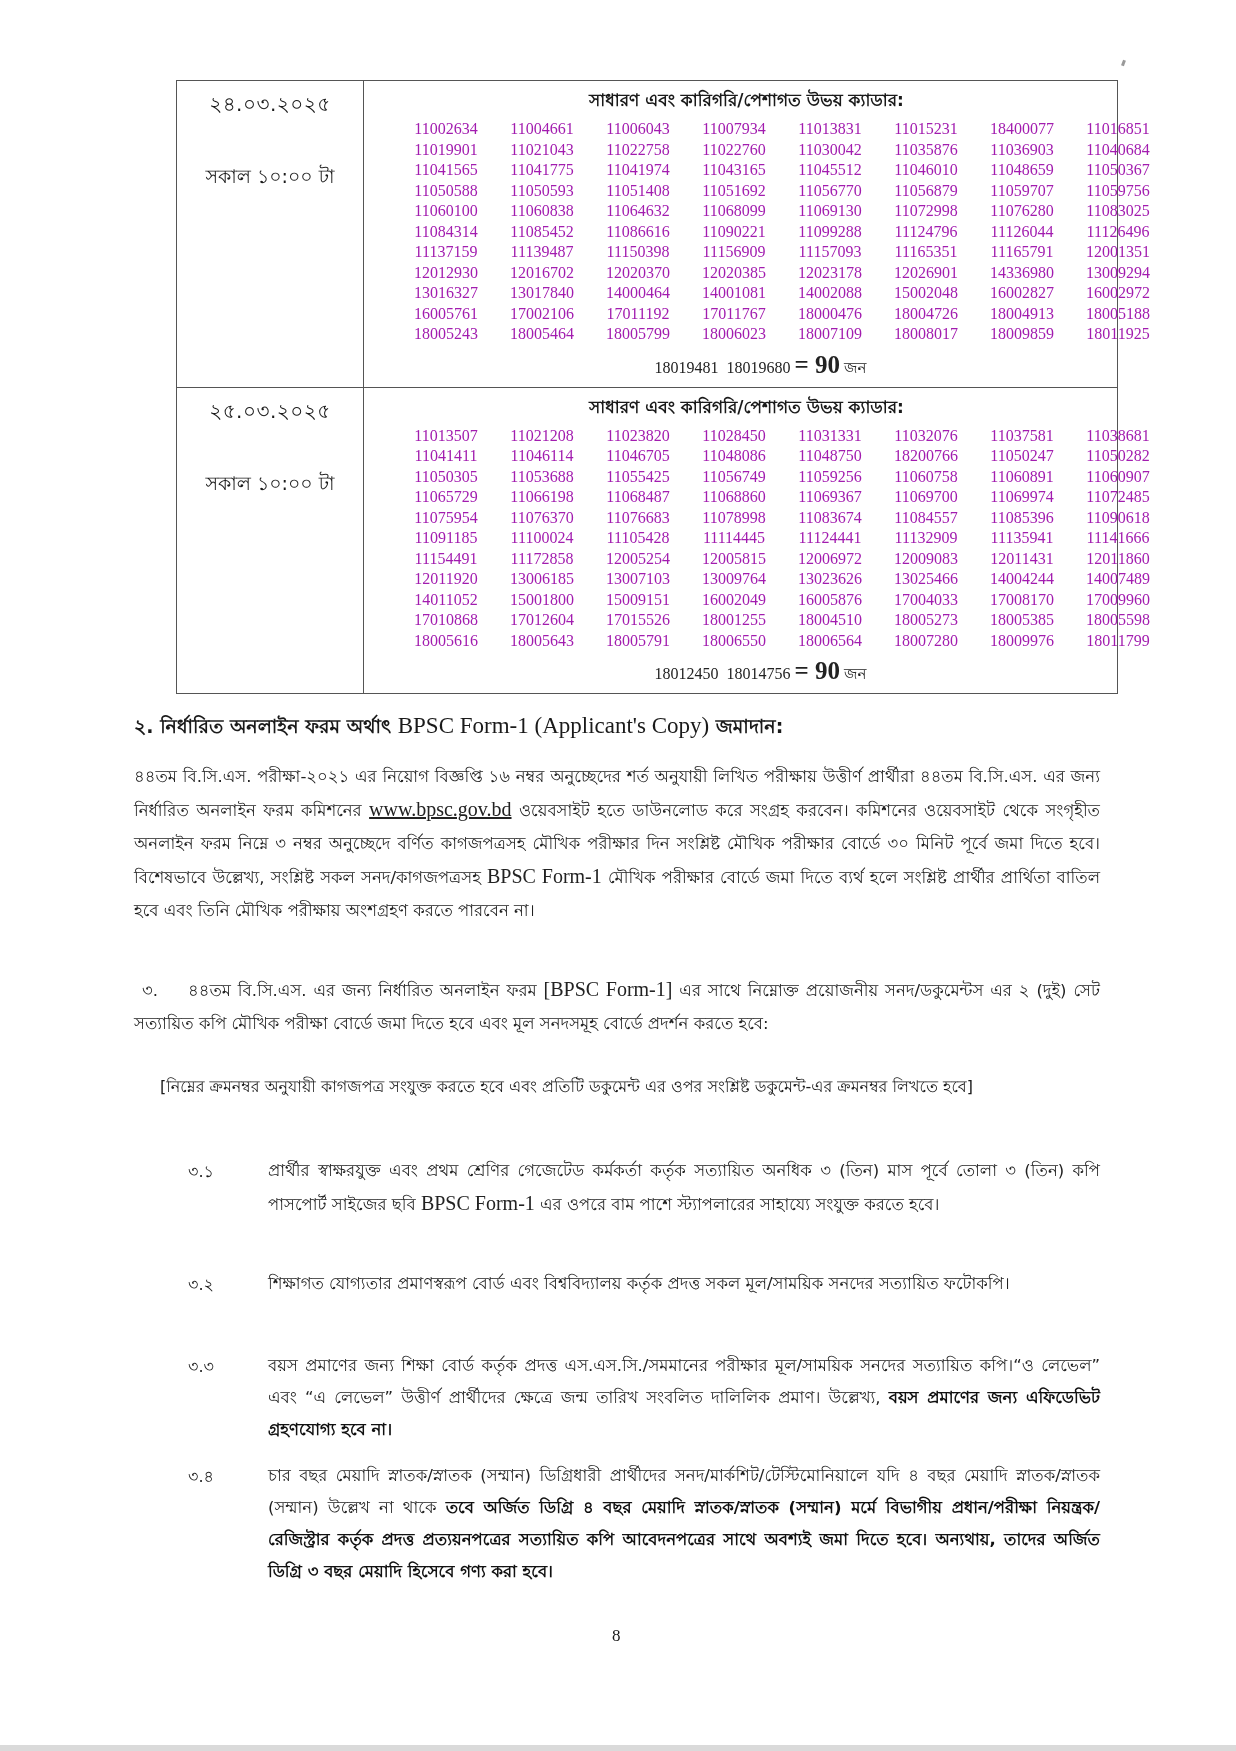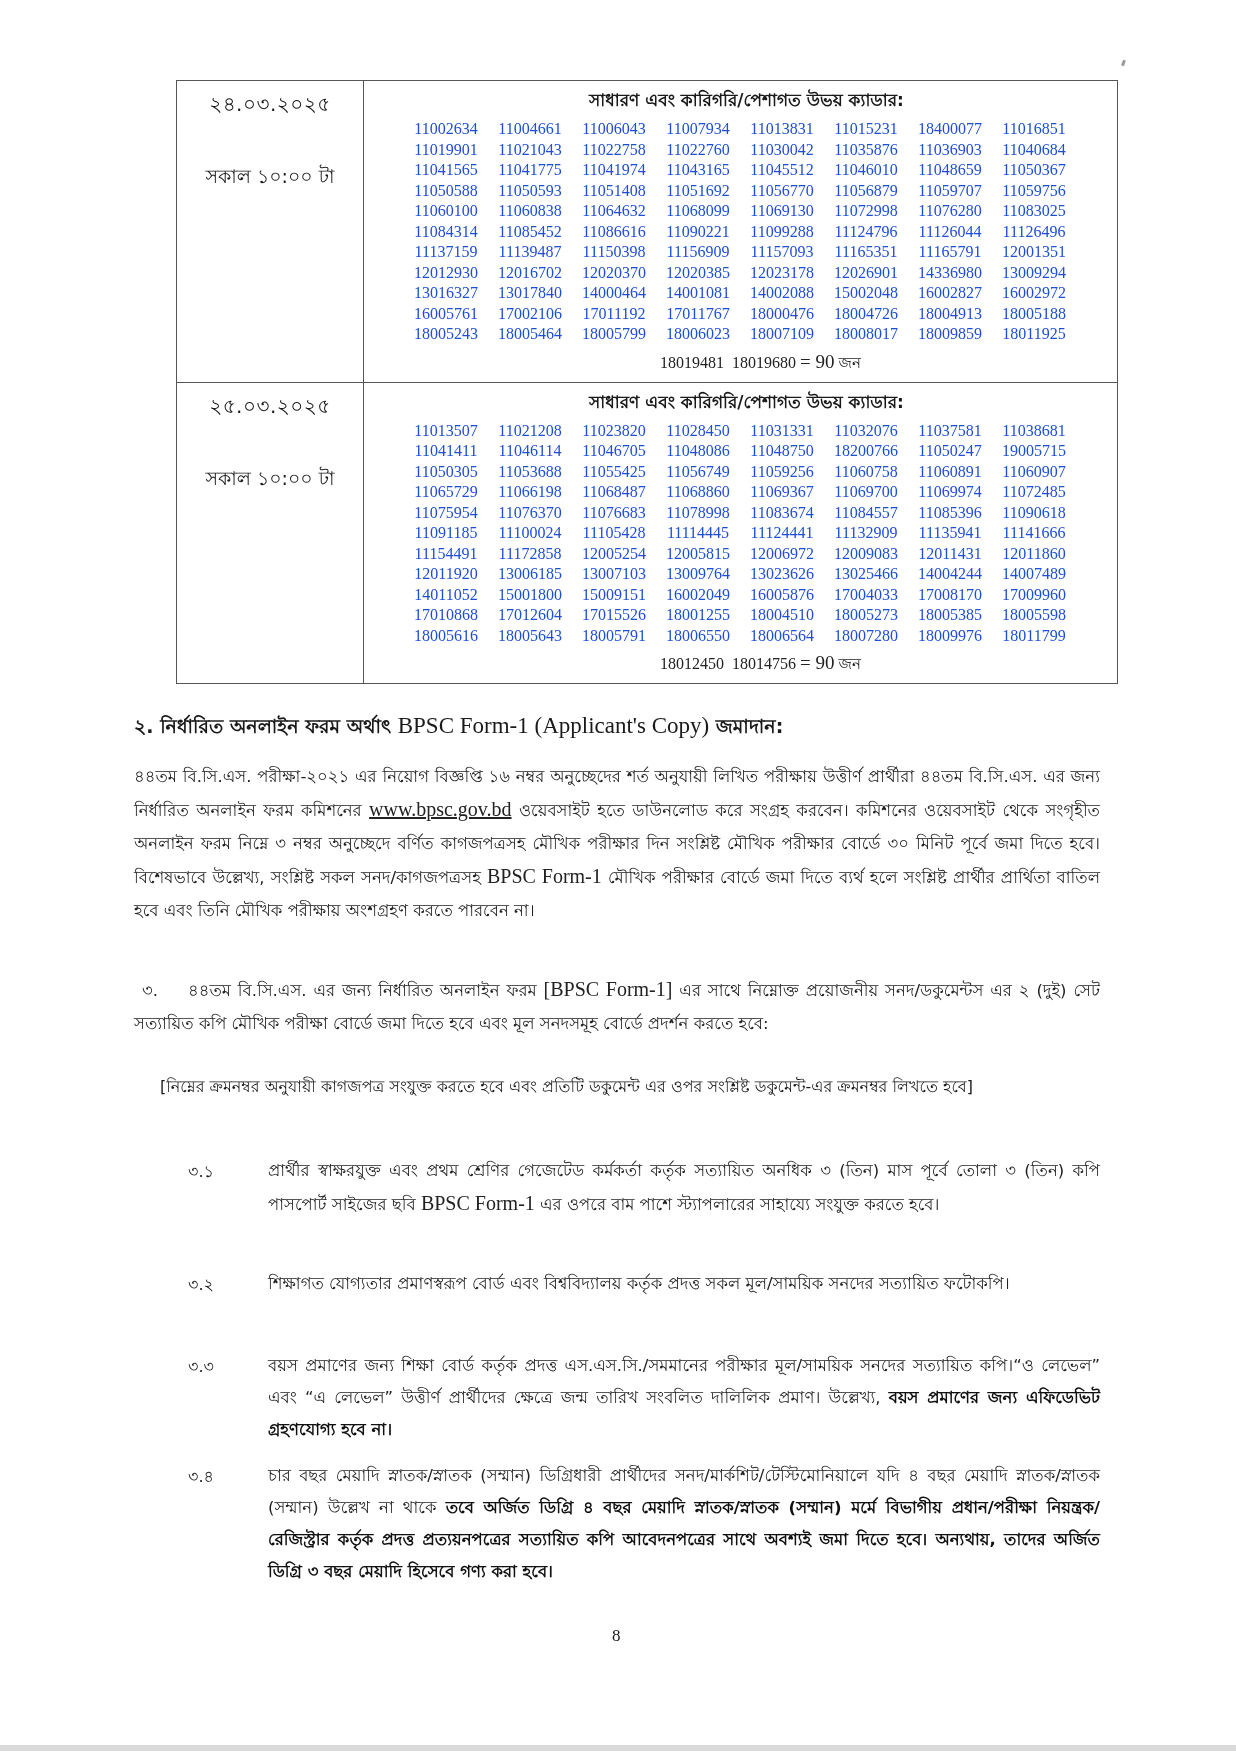--- a/index.html
+++ b/index.html
@@ -14,27 +14,27 @@
   table.schedule {
     position: absolute; left: 176px; top: 80px; width: 942px;
     border-collapse: collapse; table-layout: fixed;
   }
   table.schedule td { border: 1.5px solid #555; vertical-align: top; padding: 0; text-align: center; }
   td.date-cell { width: 186px; text-align: center; }
   .date-text { font-family: "DejaVu Sans", sans-serif; font-size: 20px; margin-top: 8px; display: block; letter-spacing: 0.5px; }
   .time-text { font-family: "DejaVu Sans", sans-serif; font-size: 19px; margin-top: 40px; display: block; }
   .cadre-head { font-family: "DejaVu Sans", sans-serif; font-weight: bold; font-size: 17px; padding: 6px 0 4px 12px; }
   .roll-grid {
-    display: grid; grid-template-columns: repeat(8, 84px); column-gap: 0;
+    display: grid; grid-template-columns: repeat(8, 84px); column-gap: 12px;
     padding-left: 40px; font-family: "Liberation Serif", serif; font-size: 16px;
-    line-height: 20.5px; color: #1d4ed8;
+    line-height: 20.5px; color: #a21caf;
   }
   .roll-grid span { white-space: nowrap; }
   .roll-last { padding: 6px 0 6px 40px; font-family: "Liberation Serif", serif; font-size: 16px; color: #222; }
-  .roll-last .eq { font-size: 19px; }
+  .roll-last .eq { font-size: 25px; font-weight: bold; }
   .roll-last .unit { font-family: "DejaVu Sans", sans-serif; font-size: 15px; }
 
   .section-heading {
     position: absolute; left: 134px; top: 712px; font-size: 19px; font-weight: bold;
     font-family: "DejaVu Sans", sans-serif;
   }
   .section-heading .latin { font-family: "Liberation Serif", serif; font-weight: normal; font-size: 23px; }
   .para {
     position: absolute; left: 134px; width: 966px; font-size: 16.5px; line-height: 33px;
     text-align: justify; font-family: "DejaVu Sans", sans-serif; color: #222;
@@ -173,21 +173,21 @@
               <span>11032076</span>
               <span>11037581</span>
               <span>11038681</span>
               <span>11041411</span>
               <span>11046114</span>
               <span>11046705</span>
               <span>11048086</span>
               <span>11048750</span>
               <span>18200766</span>
               <span>11050247</span>
-              <span>19005715</span>
+              <span>11050282</span>
               <span>11050305</span>
               <span>11053688</span>
               <span>11055425</span>
               <span>11056749</span>
               <span>11059256</span>
               <span>11060758</span>
               <span>11060891</span>
               <span>11060907</span>
               <span>11065729</span>
               <span>11066198</span>

